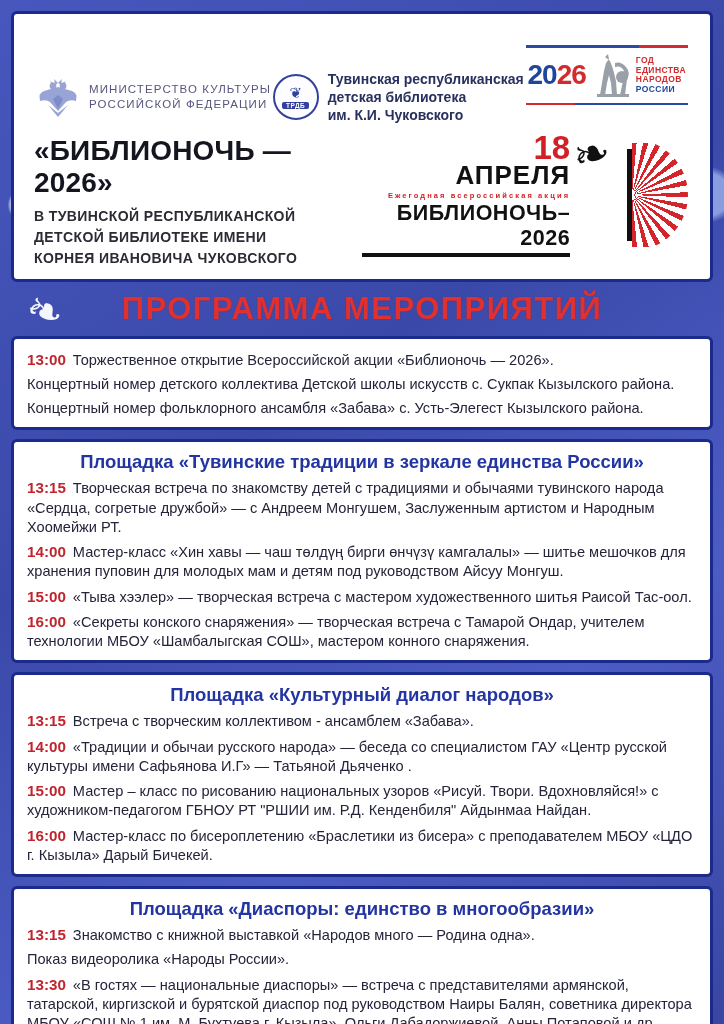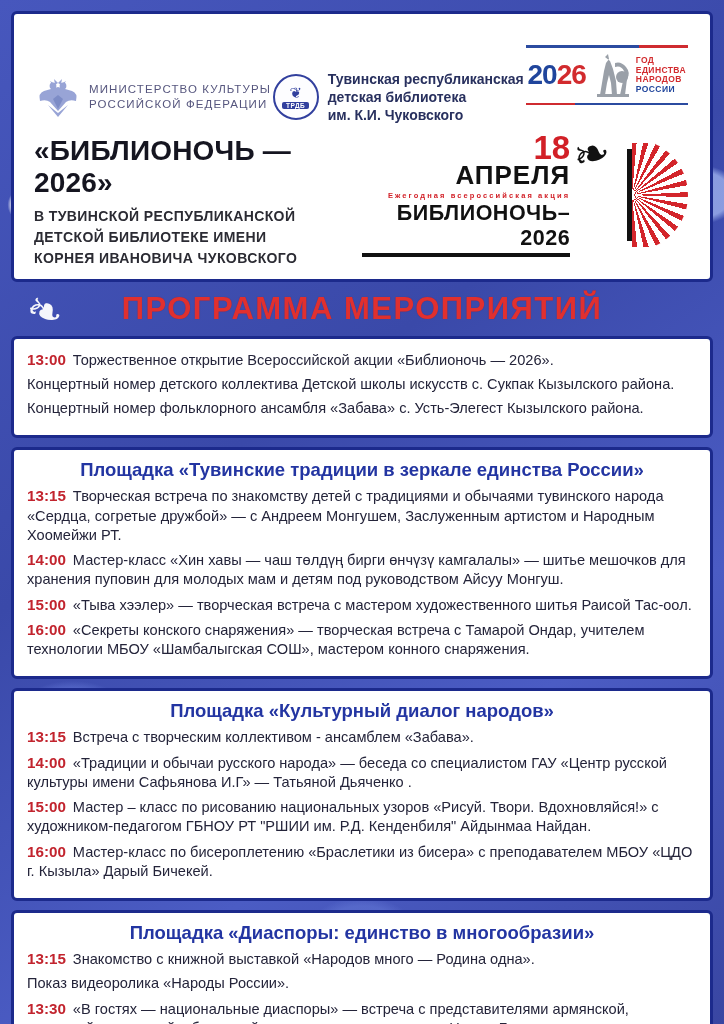--- a/index.html
+++ b/index.html
@@ -70,21 +70,21 @@
     clip-path:circle(56px at 0% 50%);
   }
   
   .band{height:40px;display:flex;align-items:center;justify-content:center;position:relative;}
   .band-swirl{position:absolute;left:16px;top:-6px;font-size:44px;color:rgba(255,255,255,.95);transform:rotate(20deg);}
   .band-title{
     font-size:31px;font-weight:800;color:#e0302f;letter-spacing:1.5px;white-space:nowrap;
     text-shadow:0 0 1px rgba(120,0,0,.35);
   }
   
-  .block{padding:6px 13px 12px;}
+  .block{padding:6px 13px 4px;}
   .block-title{text-align:center;font-size:18.5px;font-weight:800;color:#2335a2;margin:3px 0 4px;}
   .item{margin:5px 0;font-size:14.6px;line-height:1.32;color:#24243a;}
   .item .time{color:#c2242e;font-weight:800;font-size:15.2px;margin-right:7px;}
   .eagle{width:44px;height:40px;}
   .monument{width:40px;height:44px;}
 </style>
 </head>
 <body>
 
 <div class="poster">

